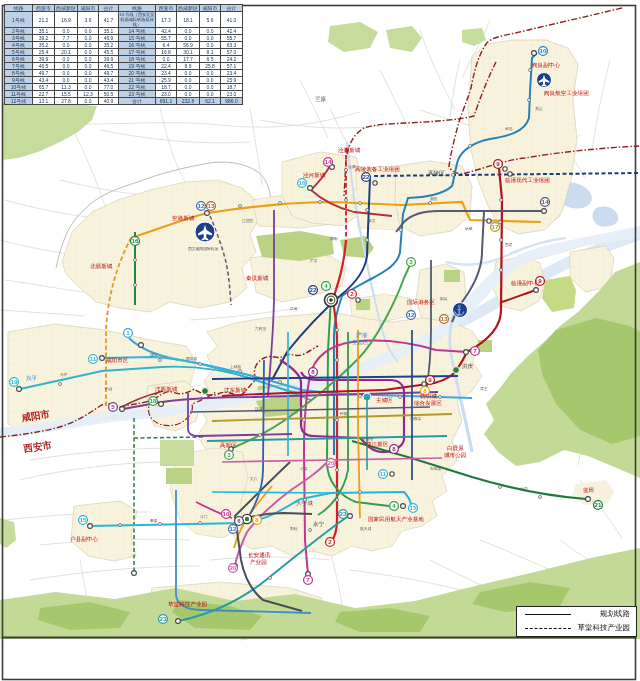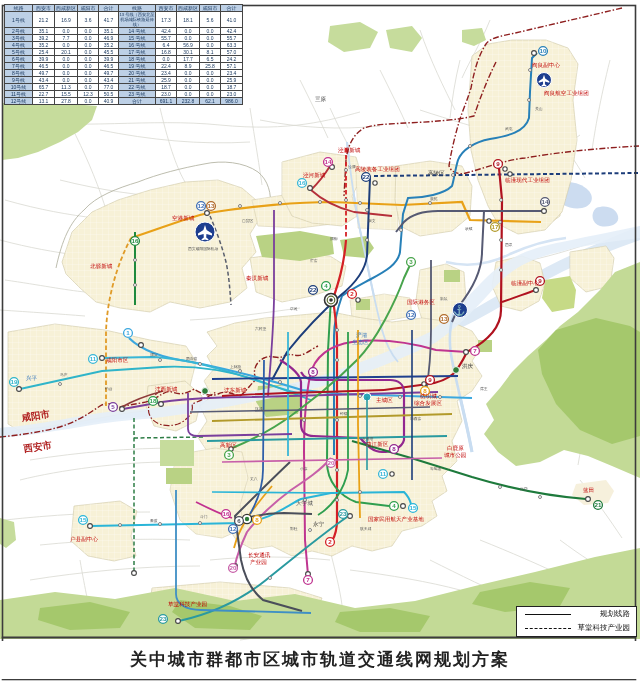--- a/index.html
+++ b/index.html
@@ -878,14 +878,13 @@
 <div class="lgrow">
         <span class="lgline"></span>
         <span class="lgtxt">规划线路</span>
       </div>
 <div class="lgrow">
         <span class="lgdash"></span>
         <span class="lgtxt">草堂科技产业园</span>
       </div>
 </div>
 
-<div id="title">关中城市群都市区城市轨道交通线网规划方案</div>
 </div>
 
 </body></html>

